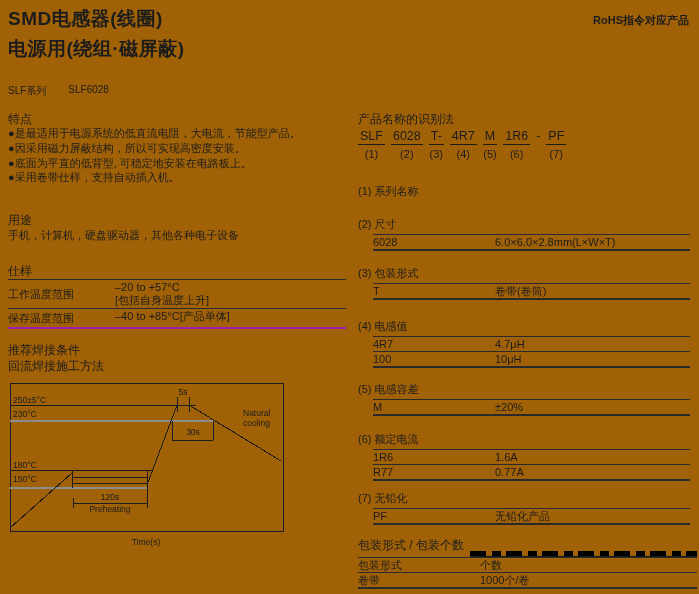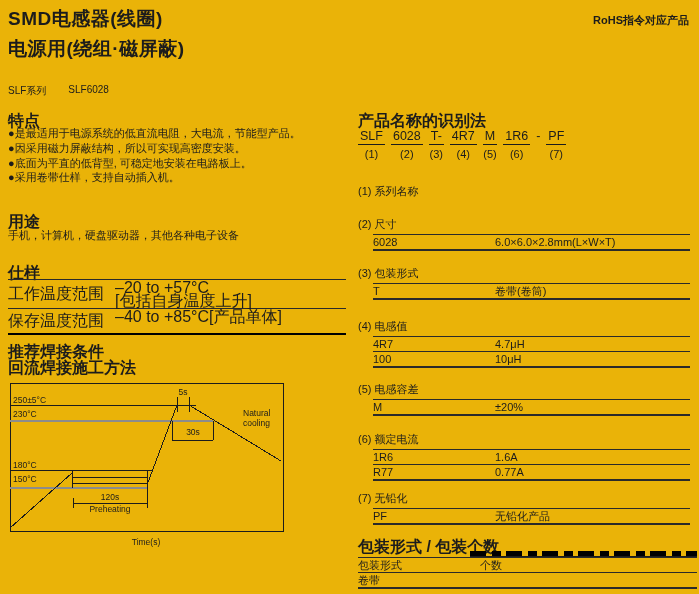--- a/index.html
+++ b/index.html
@@ -1,33 +1,33 @@
 <!DOCTYPE html>
 <html><head>
 <meta charset="utf-8">
 <style>
   html,body{margin:0;padding:0;background:#fff;}
   body{font-family:"Liberation Sans","DejaVu Sans",sans-serif;color:#1c1c1c;
        -webkit-font-smoothing:antialiased;}
-  .page{position:relative;width:699px;height:594px;background:#eab308;overflow:hidden;}
+  .page{position:relative;width:699px;height:594px;background:#a16207;overflow:hidden;}
   .abs{position:absolute;}
 
   
   .title{font-size:19px;font-weight:bold;letter-spacing:.5px;white-space:nowrap;}
   .series-line{font-size:10px;display:flex;gap:22px;white-space:nowrap;}
   .rohs{font-size:11px;font-weight:bold;}
 
-  .sec-head{font-size:16px;font-weight:bold;white-space:nowrap;}
+  .sec-head{font-size:12px;font-weight:normal;white-space:nowrap;}
   .body-text{font-size:11px;line-height:15px;white-space:nowrap;}
 
   
   .feat-item{font-size:11px;line-height:14.8px;white-space:nowrap;}
 
   
-  .spec-table{border-top:1px solid #2a2a2a;border-bottom:2px solid #000000;font-size:16px;}
+  .spec-table{border-top:1px solid #2a2a2a;border-bottom:2px solid #a21caf;font-size:11px;}
   .spec-row{display:flex;}
   .spec-row + .spec-row{border-top:1px solid #2a2a2a;}
   .spec-label{width:107px;padding:2px 0 1px 0;display:flex;align-items:center;}
   .spec-value{flex:1;padding:1px 0;}
   .spec-value div{line-height:13px;}
 
   
   .rsection{position:absolute;left:358px;width:340px;}
   .rsec-title{font-size:11px;white-space:nowrap;}
   .rtable{margin-left:15px;width:317px;border-top:1px solid #2a2a2a;border-bottom:2px solid #2a2a2a;
@@ -259,16 +259,17 @@
 
   <div class="abs sec-head" style="left:358px;top:537px;">包装形式 / 包装个数</div>
   <div class="abs dash-bar" style="left:470px;top:551px;width:227px;"></div>
   <div class="abs pkg-table" style="left:358px;top:557px;">
     <div class="pkg-row">
       <div class="rc-code">包装形式</div>
       <div class="rc-val">个数</div>
     </div>
     <div class="pkg-row">
       <div class="rc-code">卷带</div>
+      <div class="rc-val">1000个/卷</div>
     </div>
   </div>
 
 </div>
 
 </body></html>

